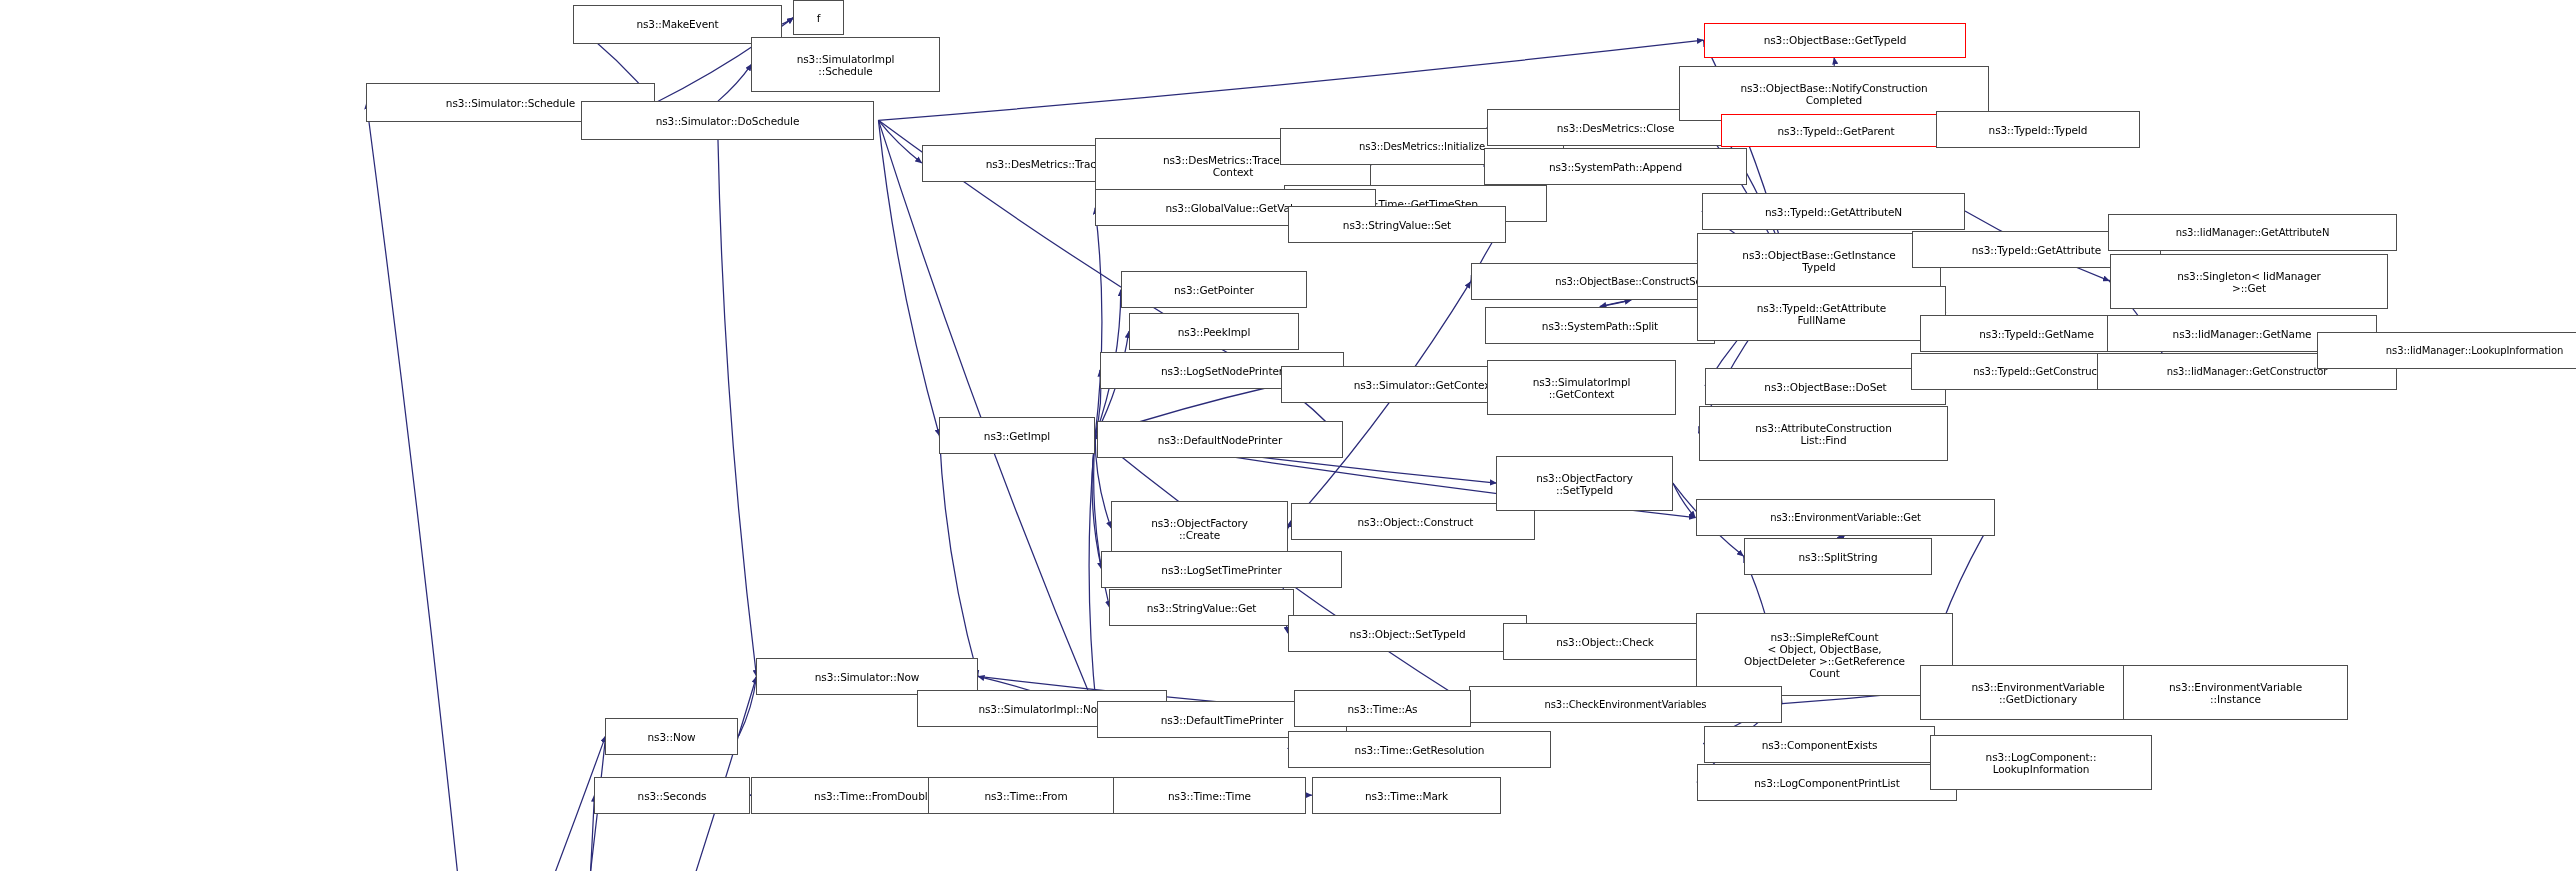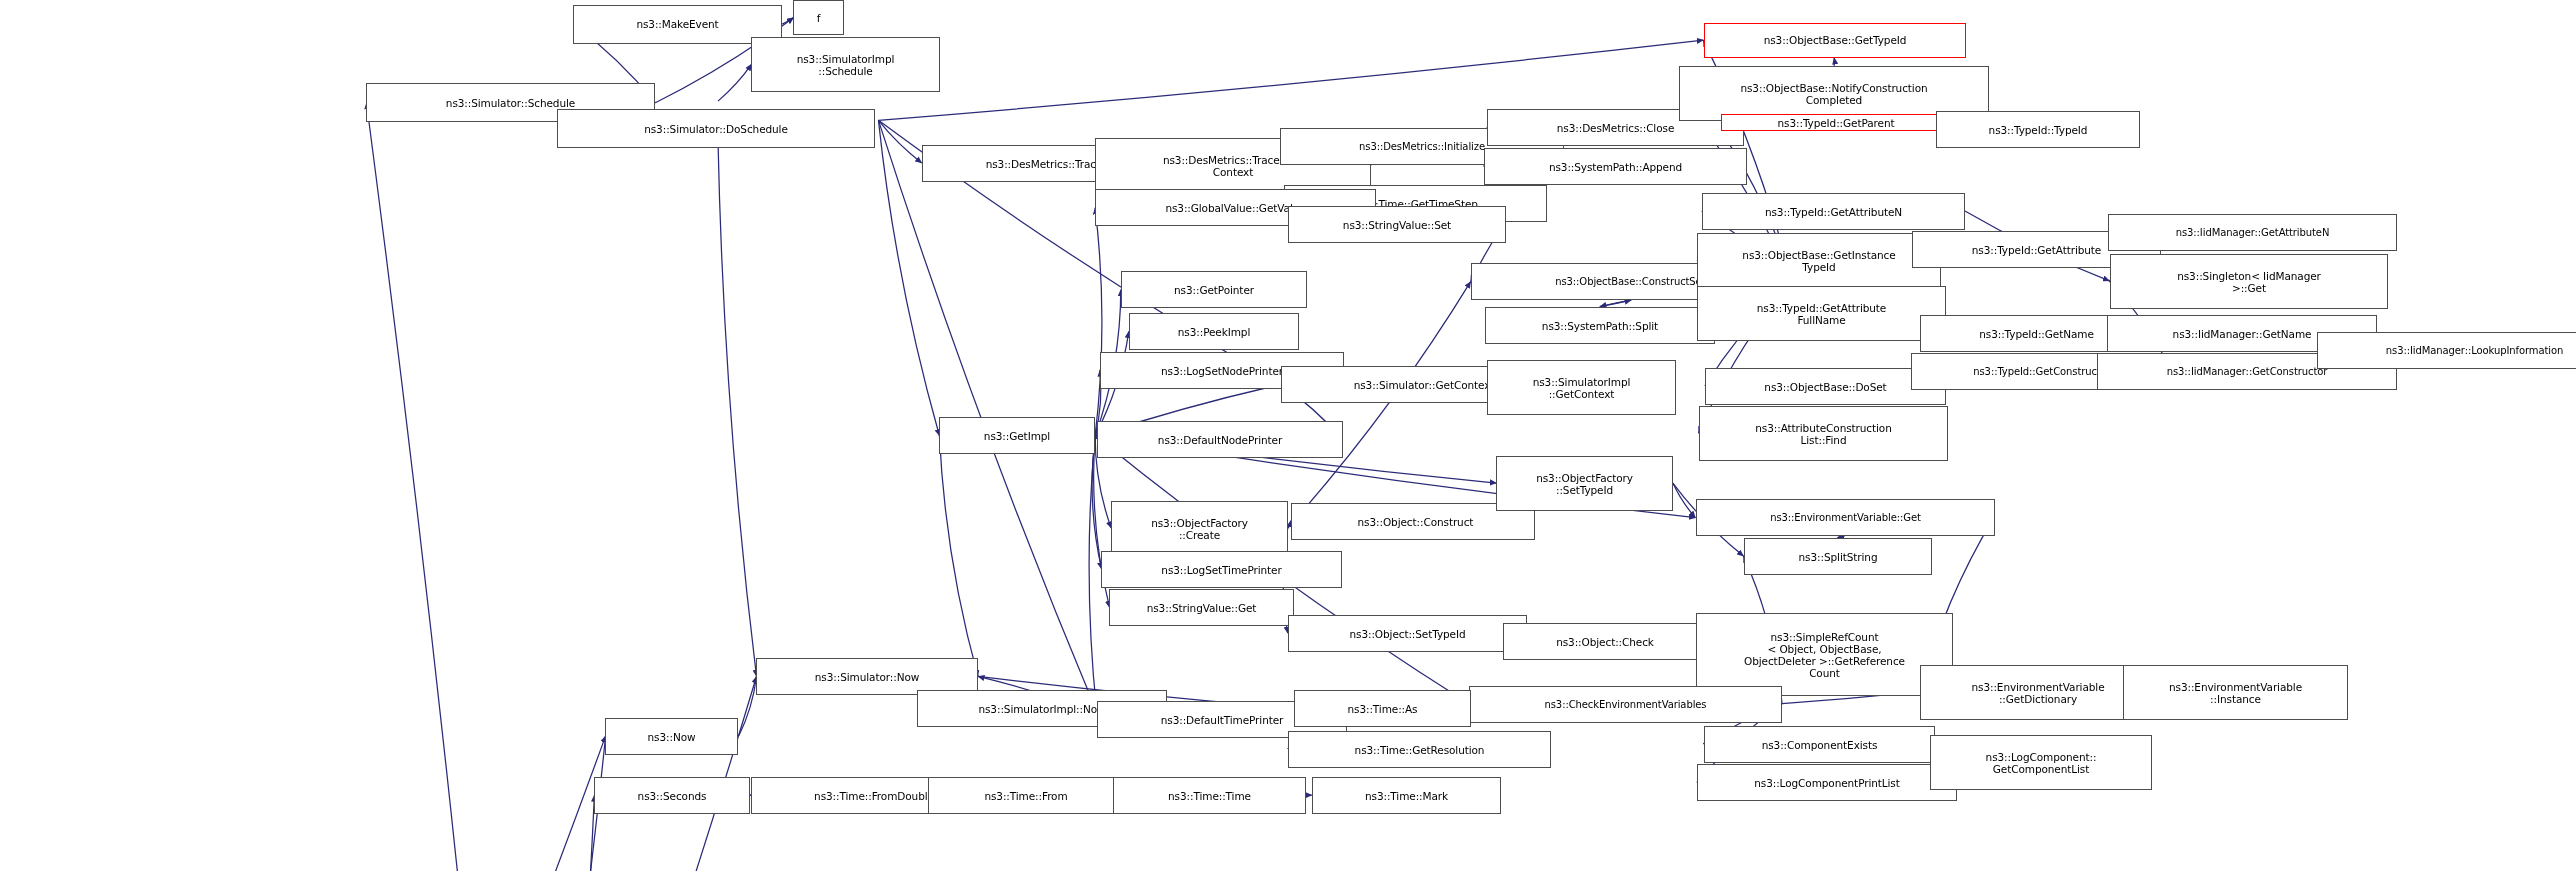--- a/index.html
+++ b/index.html
@@ -130,21 +130,21 @@
         <path d="M1442,1020.7300000000001 Q1434.79,1020.7300000000001 1427.58,1020.7300000000001" marker-end="url(#ah)"></path>
         <path d="M1674.78,1020.7300000000001 Q1678.9,1020.7300000000001 1683.02,1020.7300000000001" marker-end="url(#ah)"></path>
         <path d="M1404.92,559.2900000000001 Q1388.4502957604848,736.5517424665088 1406.98,913.6100000000001" marker-end="url(#ah)"></path>
         <path d="M1205.1000000000001,559.2900000000001 Q1212.5397889414578,716.5548337693668 1254.54,868.2900000000001" marker-end="url(#ah)"></path>
         <path d="M920.82,179.22 Q928.0848709698599,525.0073859393823 970.26,868.2900000000001" marker-end="url(#ah)"></path>
         <path d="M1126.8200000000002,154.5 Q1250.4824210163954,540.1141336275991 1406.98,913.6100000000001" marker-end="url(#ah)"></path>
       </g>
   </svg>
   <div id="nodes">
       <div class="node" style="left: 366px; top: 83px; width: 289px; height: 39px;">ns3::Simulator::Schedule</div>
-      <div class="node" style="left: 557px; top: 101px; width: 318px; height: 39px; margin-top: 8px;">ns3::Simulator::DoSchedule</div>
+      <div class="node" style="left: 581px; top: 101px; width: 293px; height: 39px;">ns3::Simulator::DoSchedule</div>
       <div class="node" style="left: 573px; top: 4.8px; width: 209px; height: 39px;">ns3::MakeEvent</div>
       <div class="node" style="left: 793px; top: 0px; width: 51px; height: 35px;">f</div>
       <div class="node" style="left: 751px; top: 37px; width: 189px; height: 55px;">ns3::SimulatorImpl
 ::Schedule</div>
       <div class="node" style="left: 922px; top: 145px; width: 244px; height: 37px;">ns3::DesMetrics::Trace</div>
       <div class="node" style="left: 1095px; top: 138px; width: 276px; height: 55px;">ns3::DesMetrics::TraceWith
 Context</div>
       <div class="node small" style="left: 1280px; top: 128px; width: 284px; height: 37px;">ns3::DesMetrics::Initialize</div>
       <div class="node" style="left: 1487px; top: 109px; width: 257px; height: 37px;">ns3::DesMetrics::Close</div>
       <div class="node" style="left: 1484px; top: 148px; width: 263px; height: 37px;">ns3::SystemPath::Append</div>
@@ -166,21 +166,21 @@
       <div class="node" style="left: 1109px; top: 589px; width: 185px; height: 37px;">ns3::StringValue::Get</div>
       <div class="node" style="left: 1288px; top: 615px; width: 239px; height: 37px;">ns3::Object::SetTypeId</div>
       <div class="node" style="left: 1503px; top: 623px; width: 204px; height: 37px;">ns3::Object::Check</div>
       <div class="node" style="left: 1496px; top: 456px; width: 177px; height: 55px;">ns3::ObjectFactory
 ::SetTypeId</div>
       <div class="node small" style="left: 1471px; top: 263px; width: 321px; height: 37px;">ns3::ObjectBase::ConstructSelf</div>
       <div class="node" style="left: 1485px; top: 307px; width: 230px; height: 37px;">ns3::SystemPath::Split</div>
       <div class="node red" style="left: 1704px; top: 22.5px; width: 262px; height: 35px;">ns3::ObjectBase::GetTypeId</div>
       <div class="node" style="left: 1679px; top: 66px; width: 310px; height: 55px;">ns3::ObjectBase::NotifyConstruction
 Completed</div>
-      <div class="node red" style="left: 1721px; top: 114px; width: 230px; height: 17px;">ns3::TypeId::GetParent</div>
+      <div class="node red" style="left: 1721px; top: 114px; width: 230px; height: 33px;">ns3::TypeId::GetParent</div>
       <div class="node" style="left: 1936px; top: 111px; width: 204px; height: 37px;">ns3::TypeId::TypeId</div>
       <div class="node" style="left: 1702px; top: 193px; width: 263px; height: 37px;">ns3::TypeId::GetAttributeN</div>
       <div class="node" style="left: 1697px; top: 233px; width: 244px; height: 55px;">ns3::ObjectBase::GetInstance
 TypeId</div>
       <div class="node" style="left: 1697px; top: 286px; width: 249px; height: 55px;">ns3::TypeId::GetAttribute
 FullName</div>
       <div class="node" style="left: 1912px; top: 231px; width: 249px; height: 37px;">ns3::TypeId::GetAttribute</div>
       <div class="node" style="left: 1920px; top: 315px; width: 233px; height: 37px;">ns3::TypeId::GetName</div>
       <div class="node" style="left: 1705px; top: 368px; width: 241px; height: 37px;">ns3::ObjectBase::DoSet</div>
       <div class="node" style="left: 1699px; top: 406px; width: 249px; height: 55px;">ns3::AttributeConstruction
@@ -195,21 +195,21 @@
       <div class="node small" style="left: 1696px; top: 499px; width: 299px; height: 37px;">ns3::EnvironmentVariable::Get</div>
       <div class="node" style="left: 1744px; top: 538px; width: 188px; height: 37px;">ns3::SplitString</div>
       <div class="node" style="left: 1696px; top: 613px; width: 257px; height: 83px;">ns3::SimpleRefCount
 &lt; Object, ObjectBase,
 ObjectDeleter &gt;::GetReference
 Count</div>
       <div class="node small" style="left: 1469px; top: 686px; width: 313px; height: 37px;">ns3::CheckEnvironmentVariables</div>
       <div class="node" style="left: 1704px; top: 726px; width: 231px; height: 37px;">ns3::ComponentExists</div>
       <div class="node" style="left: 1697px; top: 764px; width: 260px; height: 37px;">ns3::LogComponentPrintList</div>
       <div class="node" style="left: 1930px; top: 735px; width: 222px; height: 55px;">ns3::LogComponent::
-GetComponentList</div>
+LookupInformation</div>
       <div class="node" style="left: 1920px; top: 665px; width: 236px; height: 55px;">ns3::EnvironmentVariable
 ::GetDictionary</div>
       <div class="node" style="left: 2123px; top: 665px; width: 225px; height: 55px;">ns3::EnvironmentVariable
 ::Instance</div>
       <div class="node" style="left: 756px; top: 658px; width: 222px; height: 37px;">ns3::Simulator::Now</div>
       <div class="node" style="left: 917px; top: 658px; width: 250px; height: 37px; margin-top: 32px;">ns3::SimulatorImpl::Now</div>
       <div class="node" style="left: 605px; top: 718px; width: 133px; height: 37px;">ns3::Now</div>
       <div class="node" style="left: 1097px; top: 694px; width: 250px; height: 37px; margin-top: 7px;">ns3::DefaultTimePrinter</div>
       <div class="node" style="left: 1294px; top: 690px; width: 177px; height: 37px;">ns3::Time::As</div>
       <div class="node" style="left: 1288px; top: 731px; width: 263px; height: 37px;">ns3::Time::GetResolution</div>

